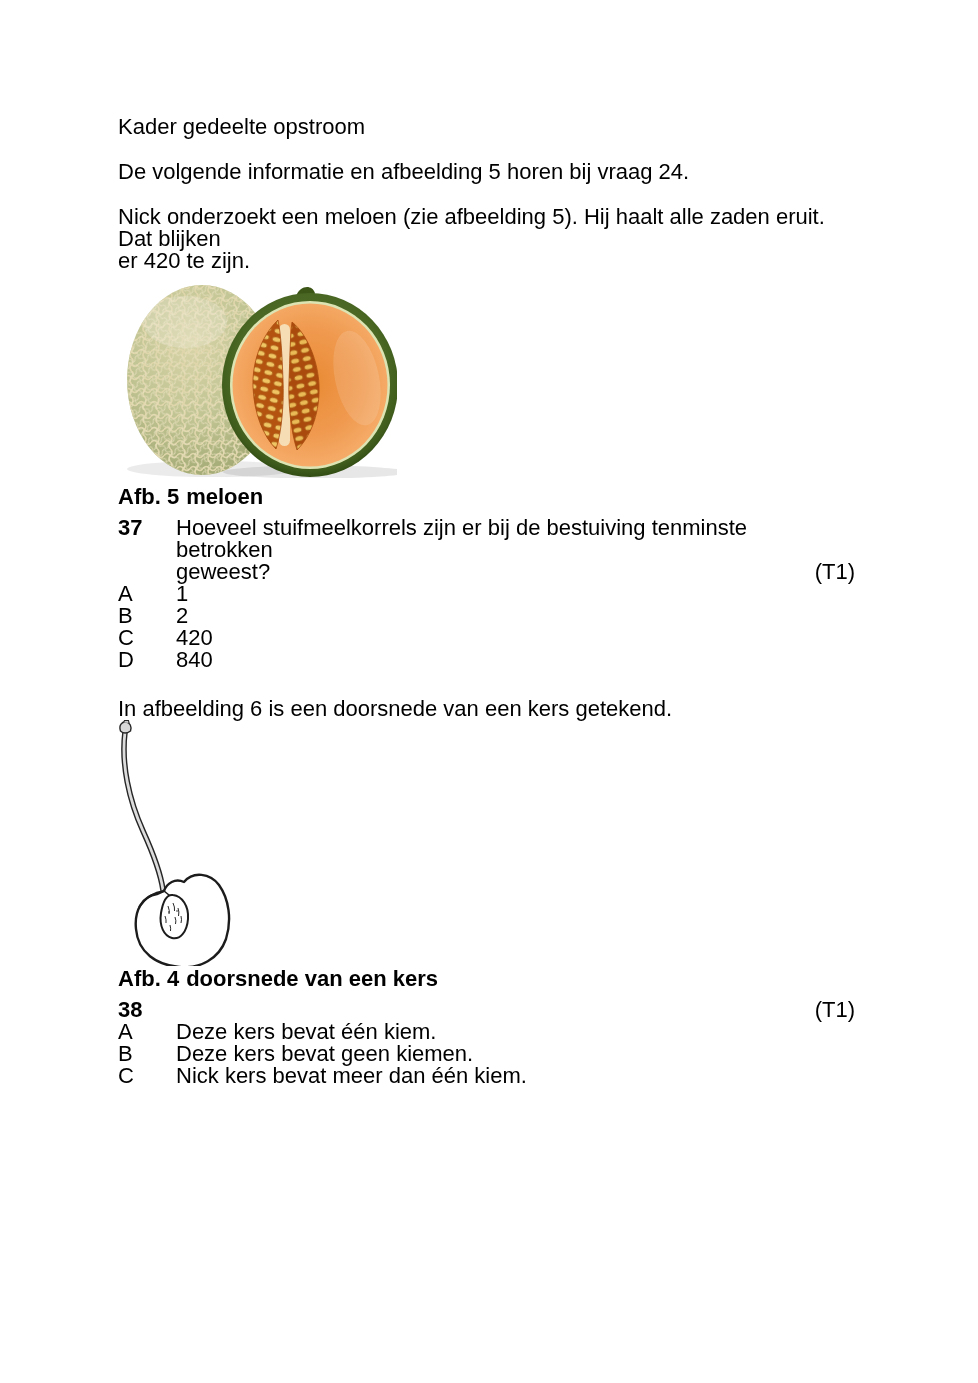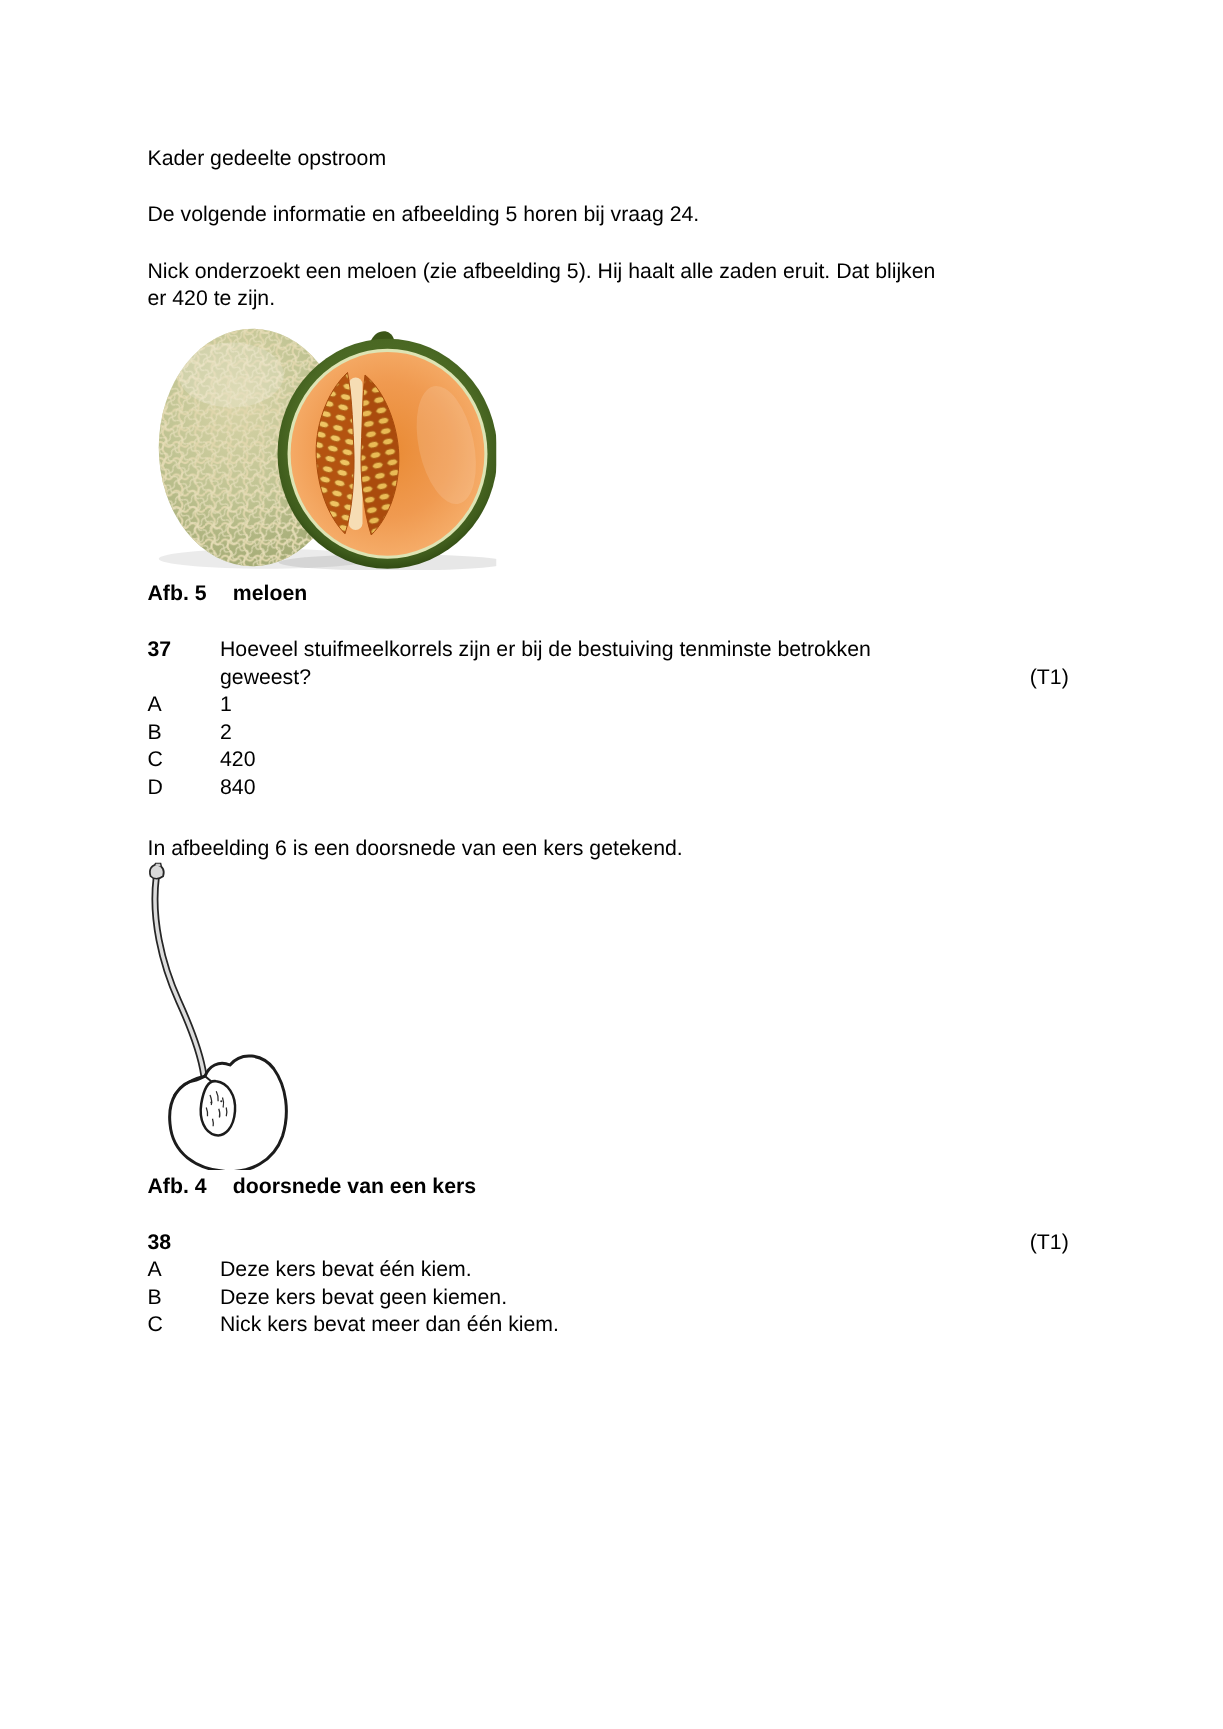--- a/index.html
+++ b/index.html
@@ -6,21 +6,21 @@
     margin: 0;
     padding: 0;
     background: #ffffff;
   }
   .page {
     position: relative;
     width: 978px;
     height: 1383px;
     background: #ffffff;
     font-family: "Liberation Sans", sans-serif;
-    font-size: 17px;
+    font-size: 22px;
     line-height: 22px;
     color: #000000;
     overflow: hidden;
     text-decoration: underline;
   }
   .content {
     position: absolute;
     left: 118px;
     top: 116px;
     width: 737px;
@@ -31,22 +31,22 @@
   .figure-melon {
     margin: 8px 0 0 7px;
     width: 272px;
     height: 198px;
   }
   .caption {
     margin-top: 8px;
     font-weight: bold;
     display: flex;
   }
-  .caption .cap-title { margin-left: 21px; text-align: right; }
-  .qblock { margin-top: 23px; }
+  .caption .cap-title { margin-left: 7px; text-align: right; }
+  .qblock { margin-top: 9px; }
   .qrow { display: flex; align-items: flex-start; }
   .qnum {
     flex: 0 0 58px;
     font-weight: bold;
   }
   .qtext { }
   .qtag {
     margin-left: auto;
     align-self: flex-end;
     padding-left: 10px;

